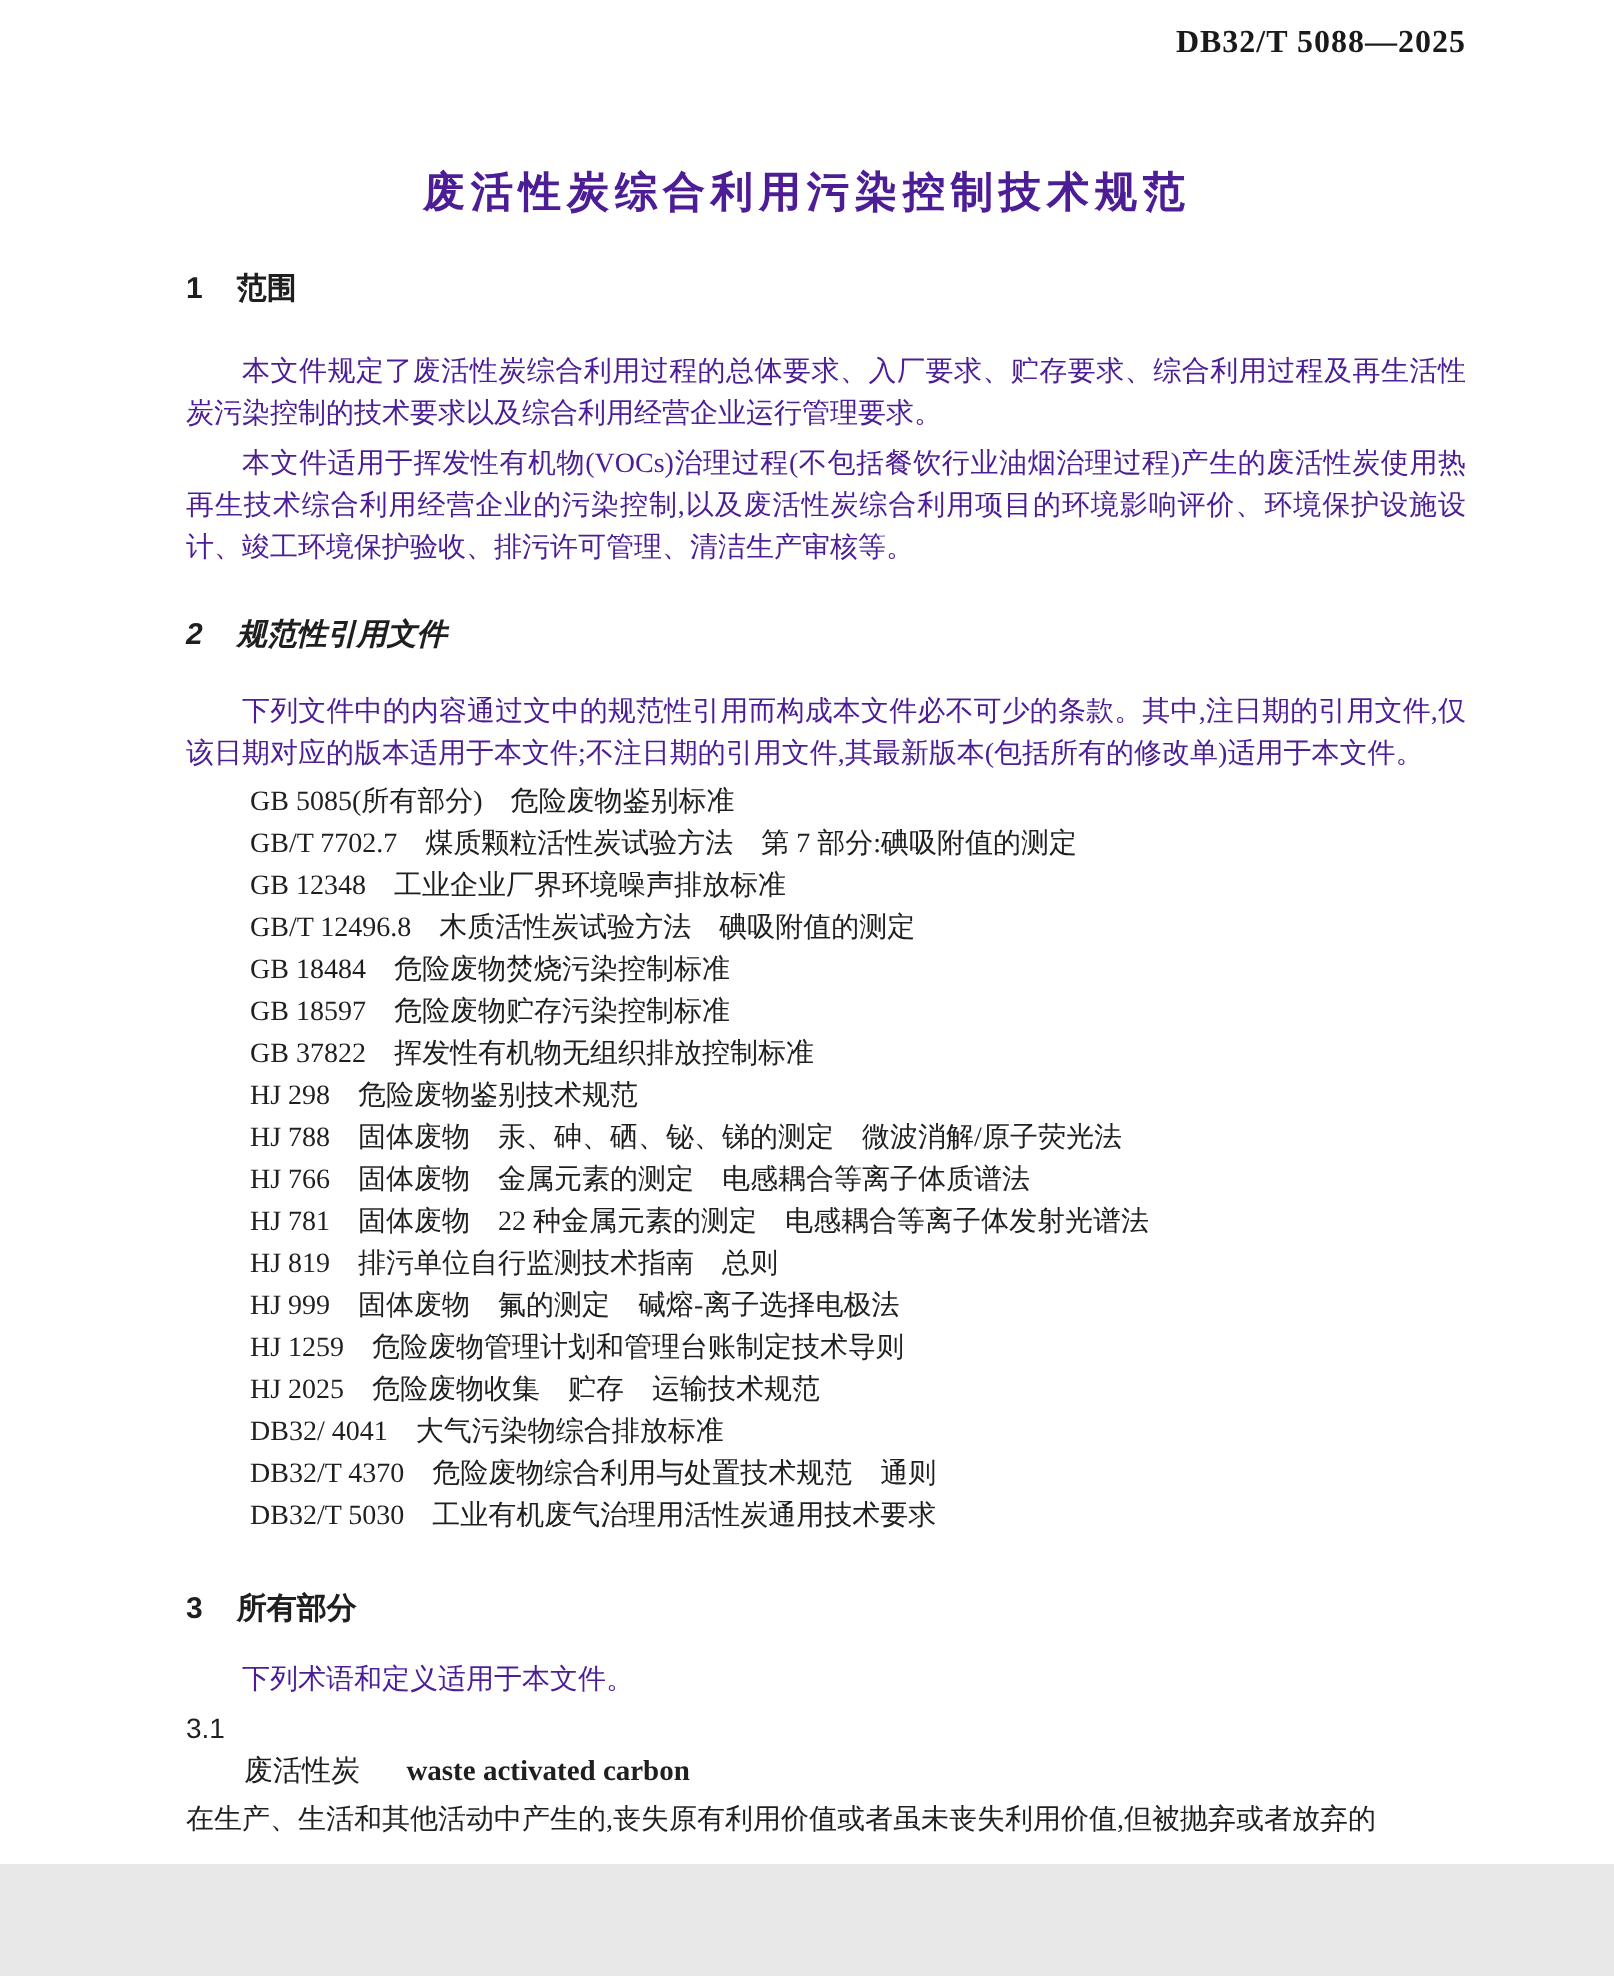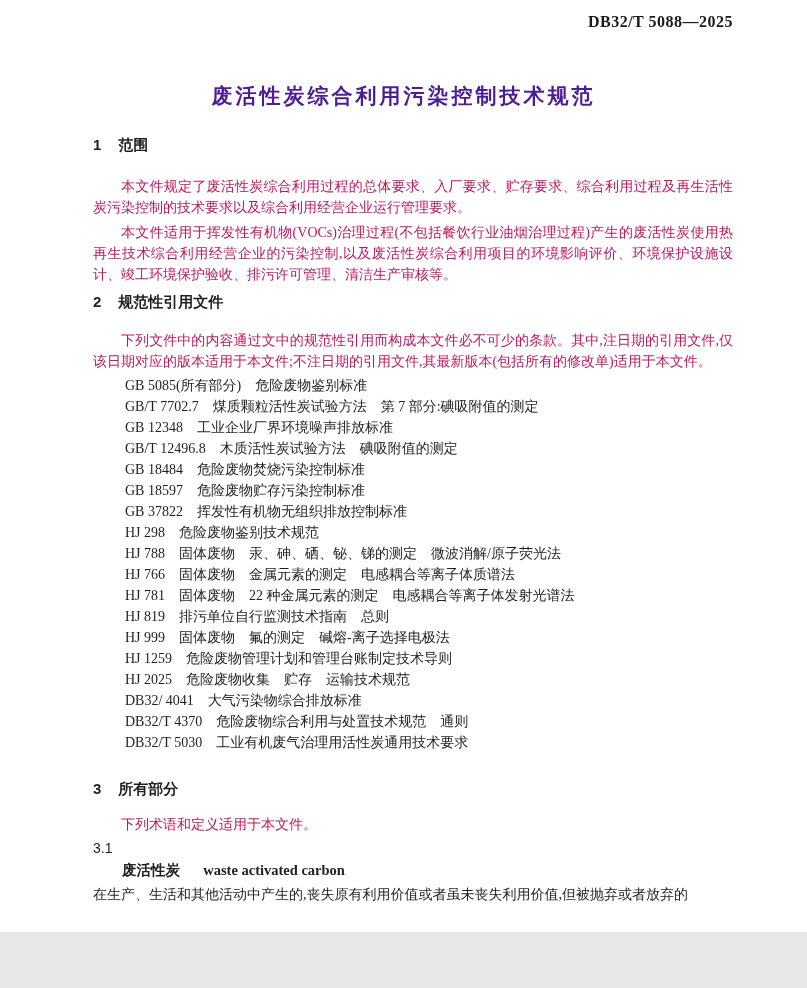--- a/index.html
+++ b/index.html
@@ -39,29 +39,29 @@
   }
   .sec-heading {
     font-family:"Liberation Sans", sans-serif;
     font-size:15px;
     font-weight:bold;
     color:#1f1f1f;
     line-height:17px;
   }
   .sec-heading .sec-num { display:inline-block; margin-right:17px; }
   .h1 { margin-bottom:23px; }
-  .h2 { margin-top:8px; margin-bottom:20px; }
+  .h2 { margin-top:24px; margin-bottom:20px;font-style:italic; }
   .h3 { margin-top:27px; margin-bottom:17px; }
   .para {
     font-size:14px;
     line-height:21px;
     text-align:justify;
     text-indent:2em;
     margin:0;
-    color:#be185d;
+    color:#4c1d95;
   }
   .para + .para { margin-top:4px; }
   .ref-list { margin-top:3px; padding-left:32px; }
   .ref-item {
     font-size:14px;
     line-height:21px;
     white-space:nowrap;
     color:#1f1f1f;
   }
   .clause-num {
@@ -72,21 +72,21 @@
     color:#1f1f1f;
   }
   .term-line {
     padding-left:2em;
     font-size:14.5px;
     line-height:21px;
     margin-top:1px;
   }
   .term-zh {
     font-family:"Liberation Sans", sans-serif;
-    font-weight:bold;
+    font-weight:normal;
     text-align:right;
   }
   .term-en {
     font-family:"Liberation Serif", serif;
     font-weight:bold;
     margin-left:1.6em;
   }
   .definition {
     font-size:14px;
     line-height:21px;

